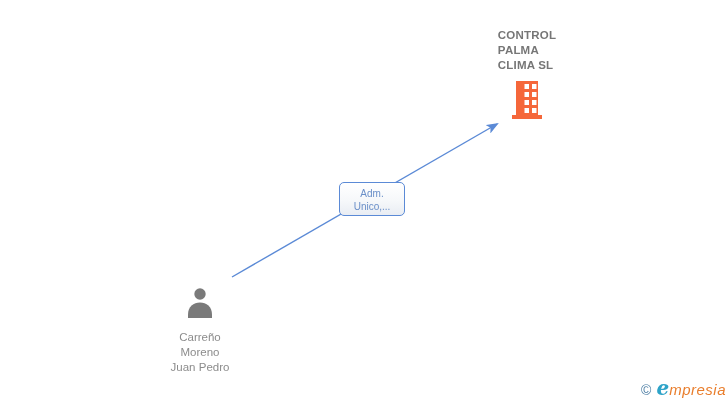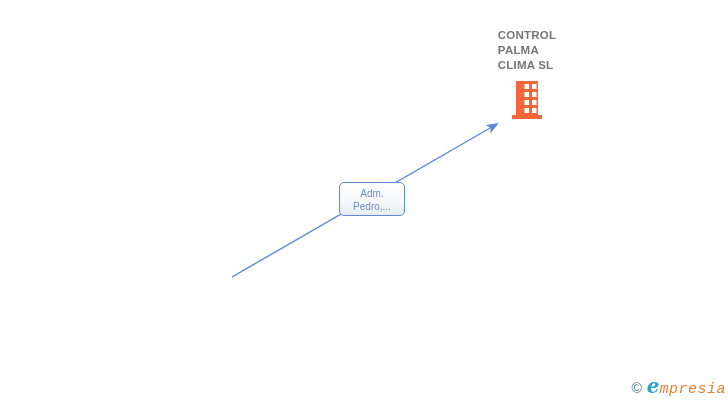--- a/index.html
+++ b/index.html
@@ -73,21 +73,21 @@
   }
   .brand-first {
     font-family: "DejaVu Serif", serif;
     font-style: italic;
     font-weight: bold;
     color: #2DA3C8;
     font-size: 20px;
     line-height: 20px;
   }
   .brand-rest {
-    font-family: Liberation Mono, monospace;
+    font-family: Liberation Sans, sans-serif;
     font-style: italic;
     color: #E97E2D;
     font-size: 15px;
     letter-spacing: 0.5px;
   }
 </style>
 </head>
 <body>
 
 <div class="canvas">
@@ -122,23 +122,38 @@
           <rect x="20" y="19" width="4.5" height="5"></rect>
           <rect x="12.5" y="27" width="4.5" height="5"></rect>
           <rect x="20" y="27" width="4.5" height="5"></rect>
         </g>
       </svg>
     </span>
   </div>
 
   <div class="edge-label">
     <div>Adm.</div>
-    <div>Pedro,...</div>
+    <div>Unico,...</div>
   </div>
 
+  <div class="node person-node">
+    <span class="icon-wrap">
+      <svg width="28" height="31" viewBox="0 0 28 31" xmlns="http://www.w3.org/2000/svg">
+        <g fill="#7A7A7A">
+          <circle cx="14" cy="7" r="5.7"></circle>
+          <path d="M2,31 L2,27.5 C2,19.8 7.6,15.6 14,15.6 C20.4,15.6 26,19.8 26,27.5 L26,31 Z"></path>
+        </g>
+      </svg>
+    </span>
+    <div class="person-name">
+      <div>Carreño</div>
+      <div>Moreno</div>
+      <div>Juan Pedro</div>
+    </div>
+  </div>
 
   <div class="footer-logo">
     <span class="copyright">©</span>
     <span class="brand-first">e</span>
     <span class="brand-rest">mpresia</span>
   </div>
 
 </div>
 
 </body></html>

